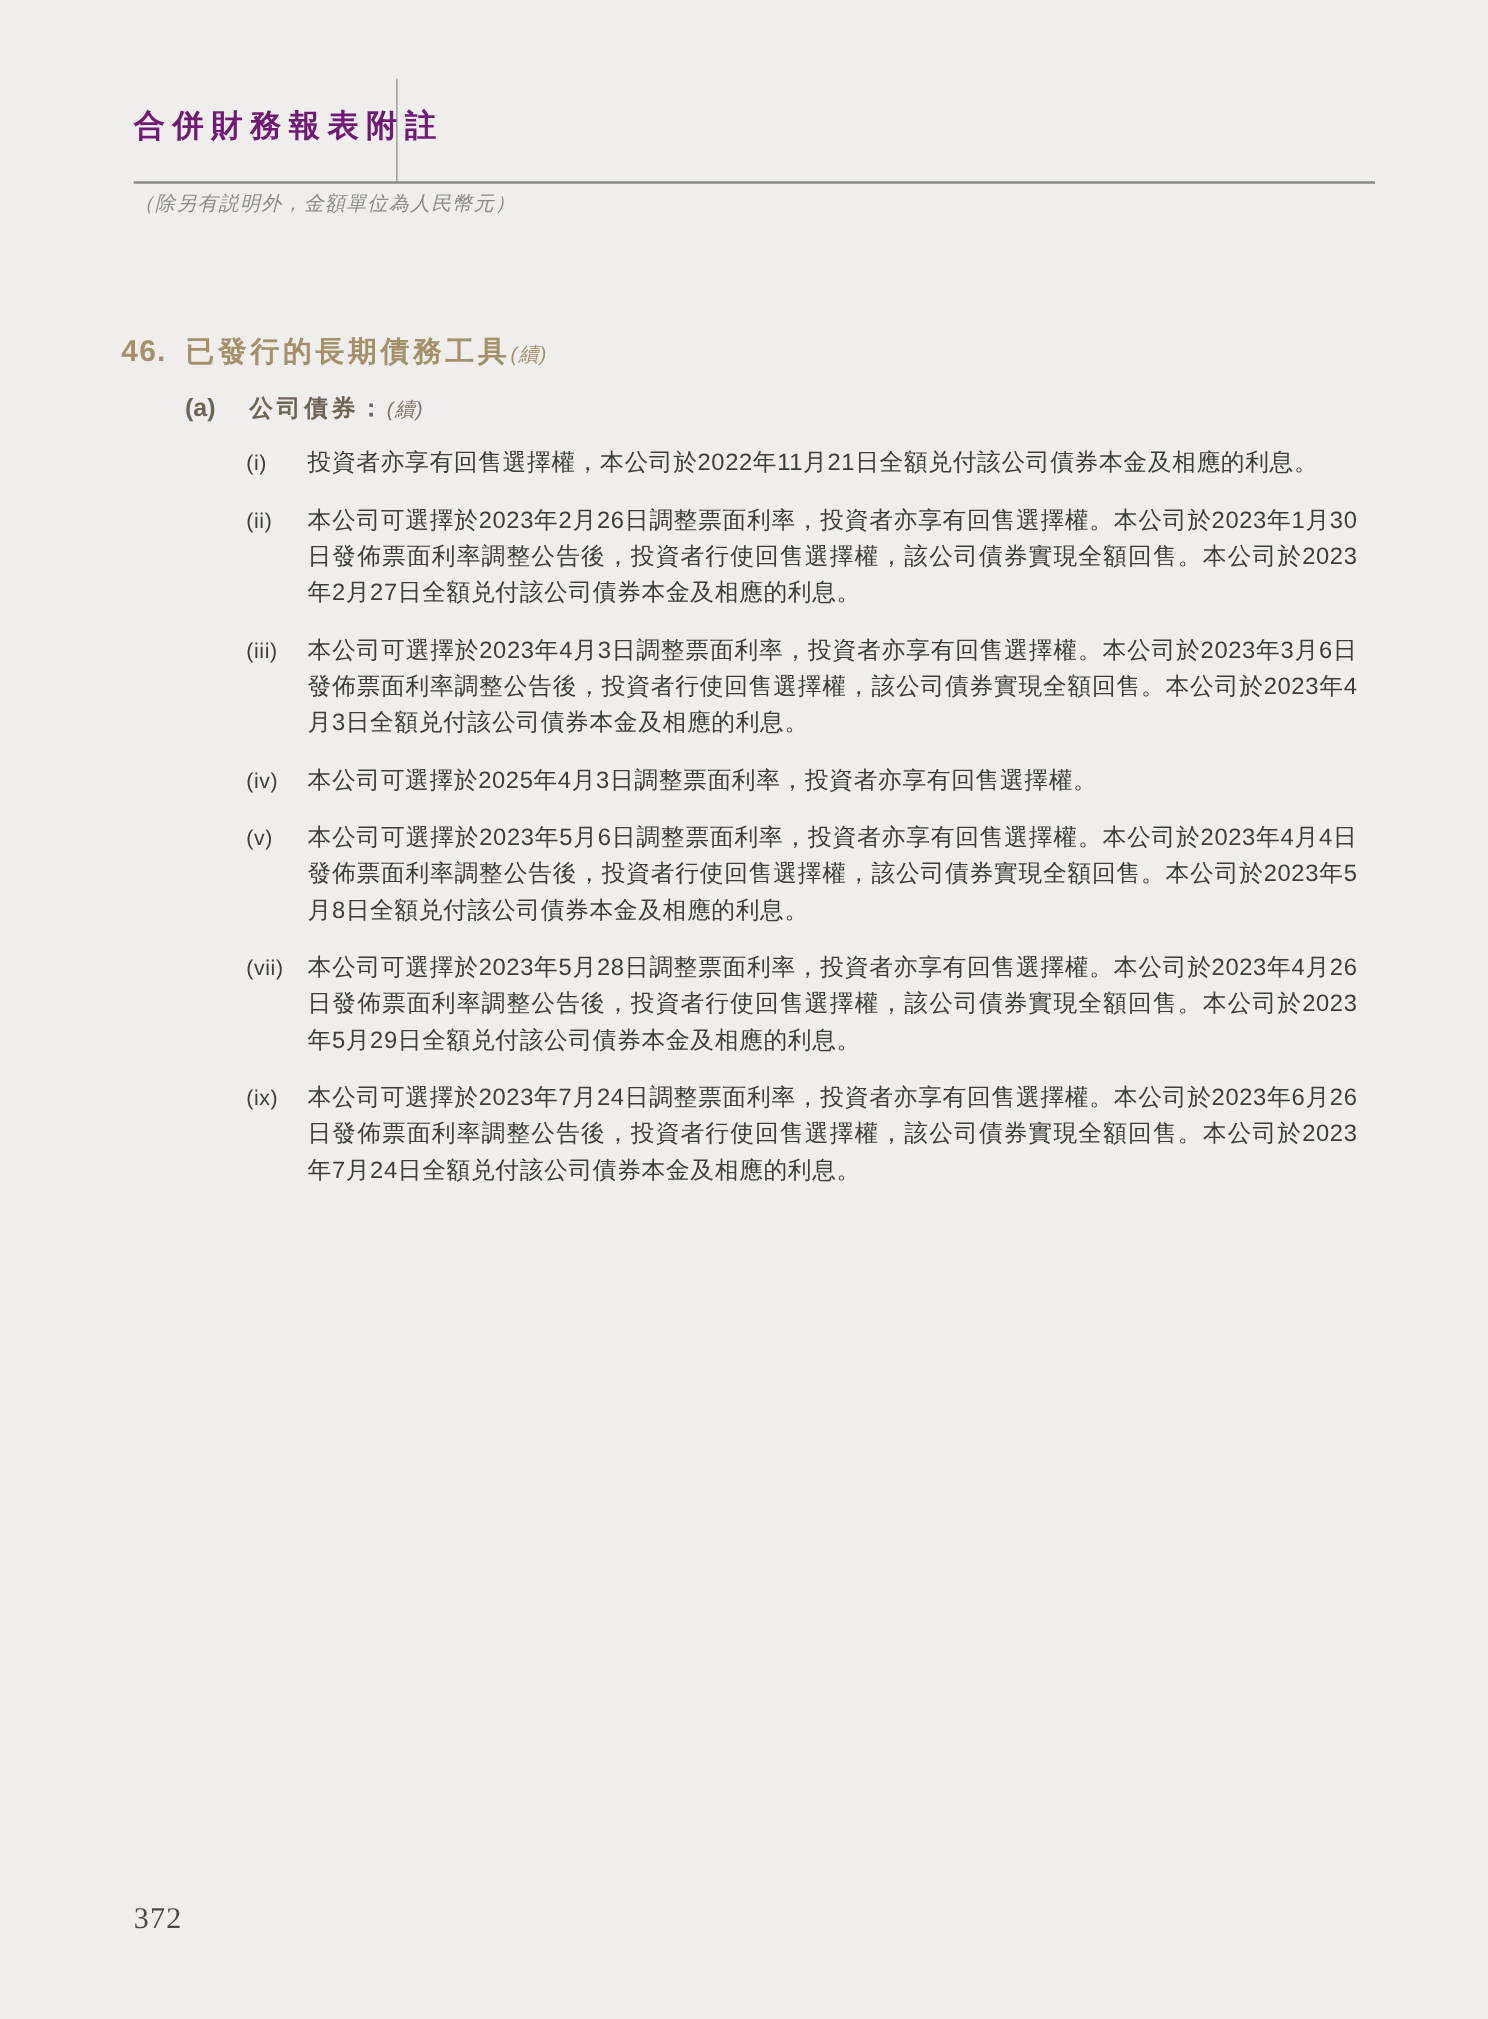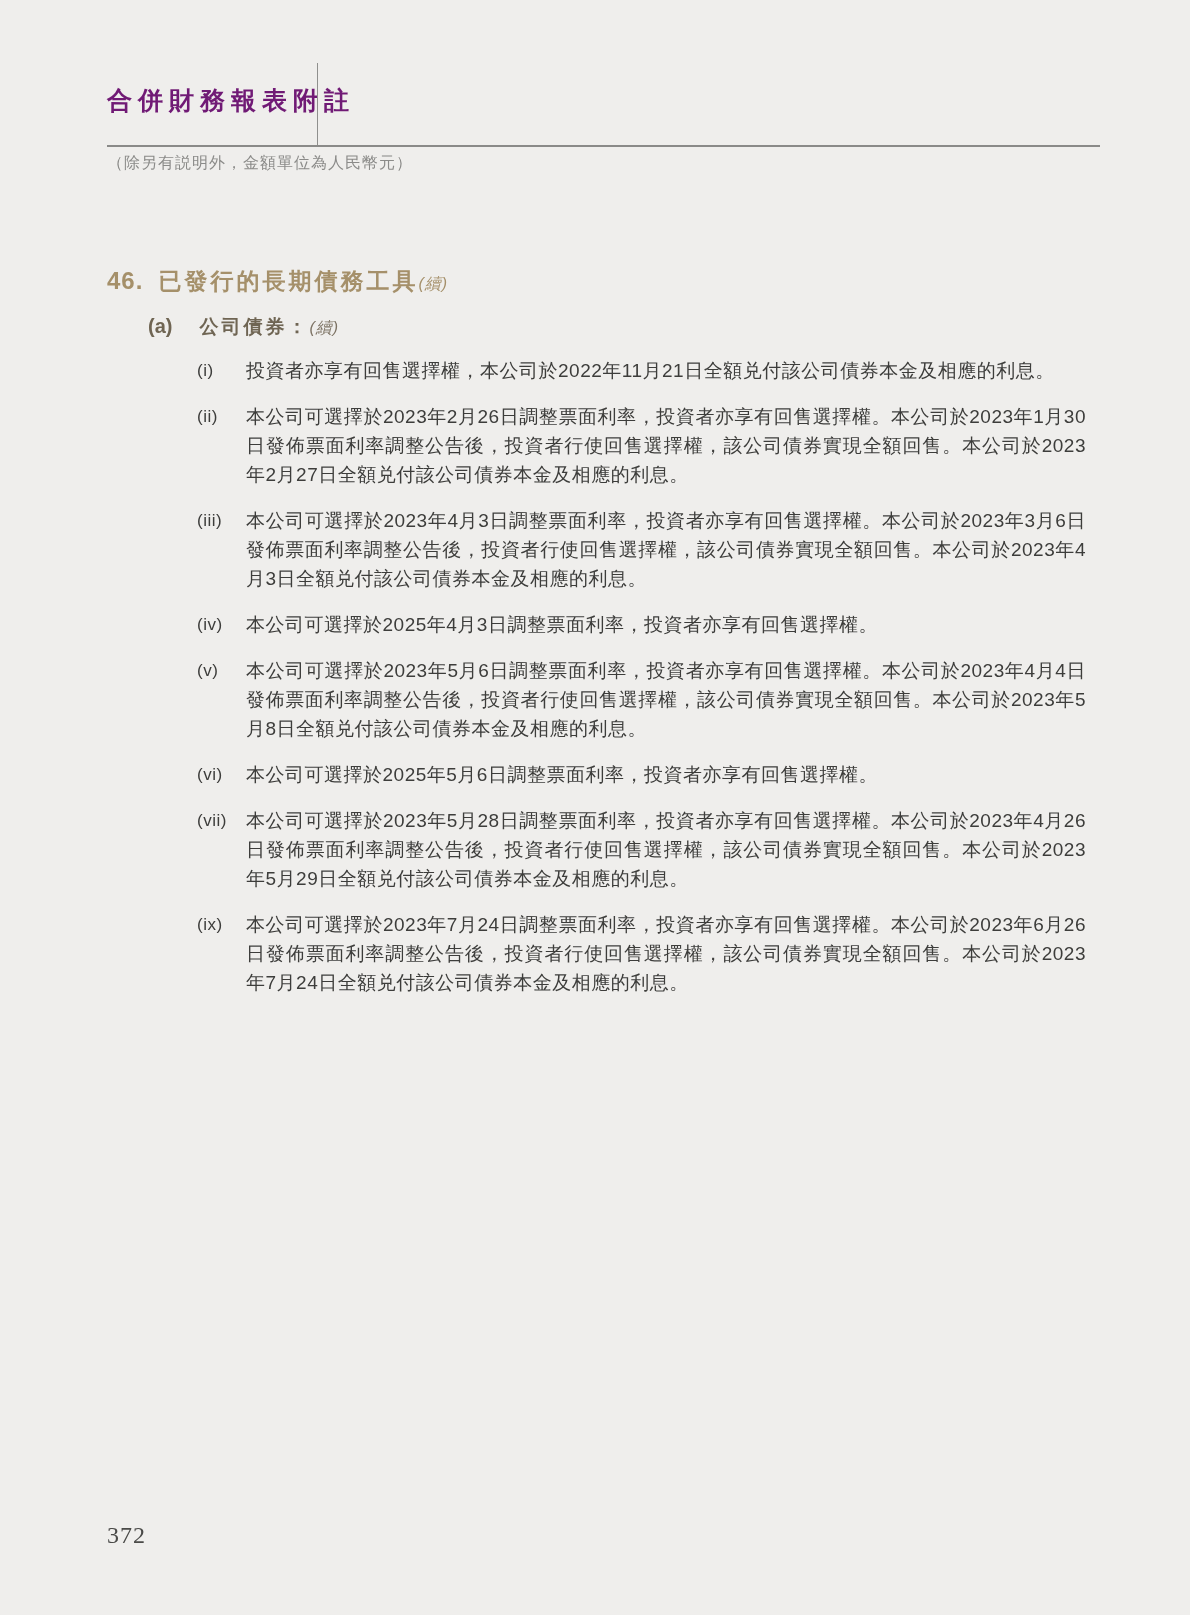--- a/index.html
+++ b/index.html
@@ -24,26 +24,27 @@
     position:absolute;left:317px;top:63px;height:83px;width:1px;
     background:#8f8f8d;
   }
   .header-rule{
     position:absolute;left:107px;top:145px;width:993px;height:1.5px;
     background:#8a8a88;
   }
   .header-subtitle{
     position:absolute;left:107px;top:153px;
     font-family:"Liberation Serif","DejaVu Serif",serif;
+    font-style:italic;
     font-size:16px;letter-spacing:1px;color:#8b8b89;
   }
 
   
   .sec-heading{
-    position:absolute;left:107px;top:266px;
+    position:absolute;left:97px;top:266px;
     color:#a5906a;font-weight:bold;
     white-space:nowrap;
   }
   .sec-num{font-size:24px;letter-spacing:1px;}
   .sec-title{font-size:23px;letter-spacing:3px;margin-left:15px;}
   .sec-cont{font-size:16px;font-style:italic;font-weight:normal;letter-spacing:1px;}
 
   .sub-heading{
     position:absolute;left:148px;top:314px;
     color:#6f6553;font-weight:bold;white-space:nowrap;
@@ -111,24 +112,20 @@
     </div>
     <div class="note">
       <div class="note-num">(iv)</div>
       <div class="note-text">本公司可選擇於2025年4月3日調整票面利率，投資者亦享有回售選擇權。</div>
     </div>
     <div class="note">
       <div class="note-num">(v)</div>
       <div class="note-text">本公司可選擇於2023年5月6日調整票面利率，投資者亦享有回售選擇權。本公司於2023年4月4日發佈票面利率調整公告後，投資者行使回售選擇權，該公司債券實現全額回售。本公司於2023年5月8日全額兑付該公司債券本金及相應的利息。</div>
     </div>
     <div class="note">
-      <div class="note-num">(vi)</div>
-      <div class="note-text">本公司可選擇於2025年5月6日調整票面利率，投資者亦享有回售選擇權。</div>
-    </div>
-    <div class="note">
       <div class="note-num">(vii)</div>
       <div class="note-text">本公司可選擇於2023年5月28日調整票面利率，投資者亦享有回售選擇權。本公司於2023年4月26日發佈票面利率調整公告後，投資者行使回售選擇權，該公司債券實現全額回售。本公司於2023年5月29日全額兑付該公司債券本金及相應的利息。</div>
     </div>
     <div class="note">
       <div class="note-num">(ix)</div>
       <div class="note-text">本公司可選擇於2023年7月24日調整票面利率，投資者亦享有回售選擇權。本公司於2023年6月26日發佈票面利率調整公告後，投資者行使回售選擇權，該公司債券實現全額回售。本公司於2023年7月24日全額兑付該公司債券本金及相應的利息。</div>
     </div>
   </div>
 
   <div class="page-number">372</div>

